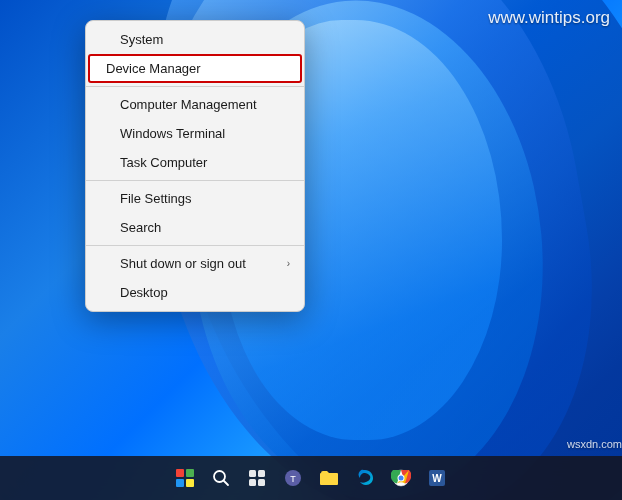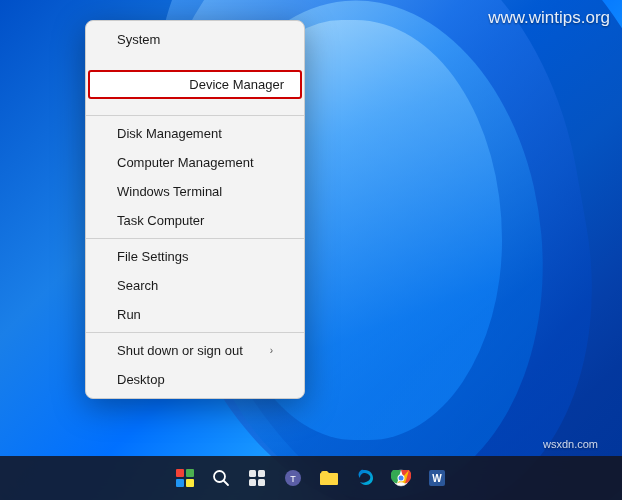--- a/index.html
+++ b/index.html
@@ -74,21 +74,21 @@
       color: white;
       font-size: 17px;
       font-weight: 500;
       opacity: 0.9;
       z-index: 10;
       text-shadow: 0 1px 2px rgba(0,0,0,0.5);
     }
     .watermark2 {
       position: absolute;
       bottom: 50px;
-      right: 24px;
+      right: 0;
       color: white;
       font-size: 11px;
       opacity: 0.8;
       z-index: 10;
       text-shadow: 0 1px 2px rgba(0,0,0,0.5);
     }
 
     
     .taskbar {
       position: absolute;
@@ -149,38 +149,38 @@
       background: #f3f3f3;
       border: 1px solid #ccc;
       border-radius: 8px;
       box-shadow: 0 8px 32px rgba(0,0,0,0.35);
       z-index: 200;
       padding: 4px 0;
       overflow: hidden;
     }
 
     .menu-item {
-      padding: 7px 31px;
+      padding: 7px 14px;
       font-size: 13px;
       color: #1a1a1a;
       cursor: pointer;
       display: flex;
       align-items: center;
       justify-content: space-between;
       white-space: nowrap;
+      margin-left: 20px;
     }
 
     .menu-item.highlighted {
       background: #ffffff;
       border: 2px solid #cc0000;
       border-radius: 3px;
-      margin: 16px 2px;
+      margin: 0 2px;
       padding: 5px 16px;
       font-weight: 400;
-      justify-content: flex-end;
     }
 
     .menu-separator {
       height: 1px;
       background: #d0d0d0;
       margin: 3px 0;
     }
 
     .menu-arrow {
       font-size: 10px;
@@ -203,40 +203,34 @@
 
 <div class="context-menu" id="context-menu-container">
 <div class="menu-item">
       <span>System</span>
     </div>
     <div class="menu-item highlighted">
       <span>Device Manager</span>
     </div>
     <div class="menu-separator"></div>
     <div class="menu-item">
-      <span>Disk Management</span>
-    </div>
-    <div class="menu-item">
       <span>Computer Management</span>
     </div>
     <div class="menu-item">
       <span>Windows Terminal</span>
     </div>
     <div class="menu-item">
       <span>Task Computer</span>
     </div>
     <div class="menu-separator"></div>
     <div class="menu-item">
       <span>File Settings</span>
     </div>
     <div class="menu-item">
       <span>Search</span>
-    </div>
-    <div class="menu-item">
-      <span>Run</span>
     </div>
     <div class="menu-separator"></div>
     <div class="menu-item">
       <span>Shut down or sign out</span>
       <span class="menu-arrow">›</span>
     </div>
     <div class="menu-item">
       <span>Desktop</span>
     </div>
   </div>

